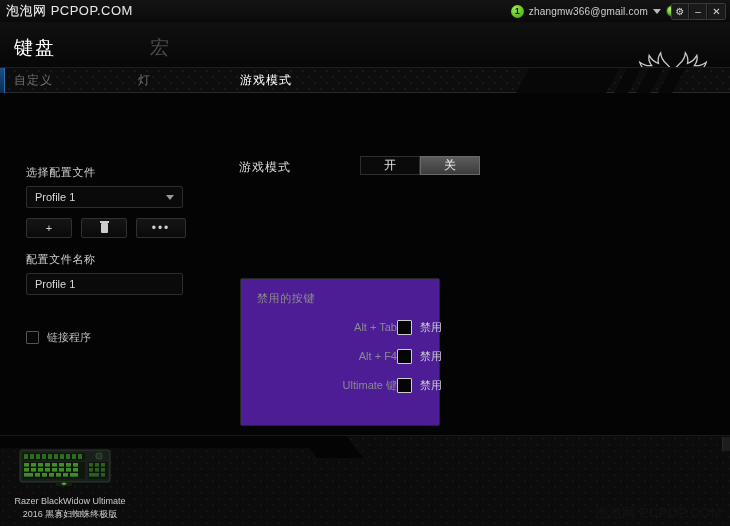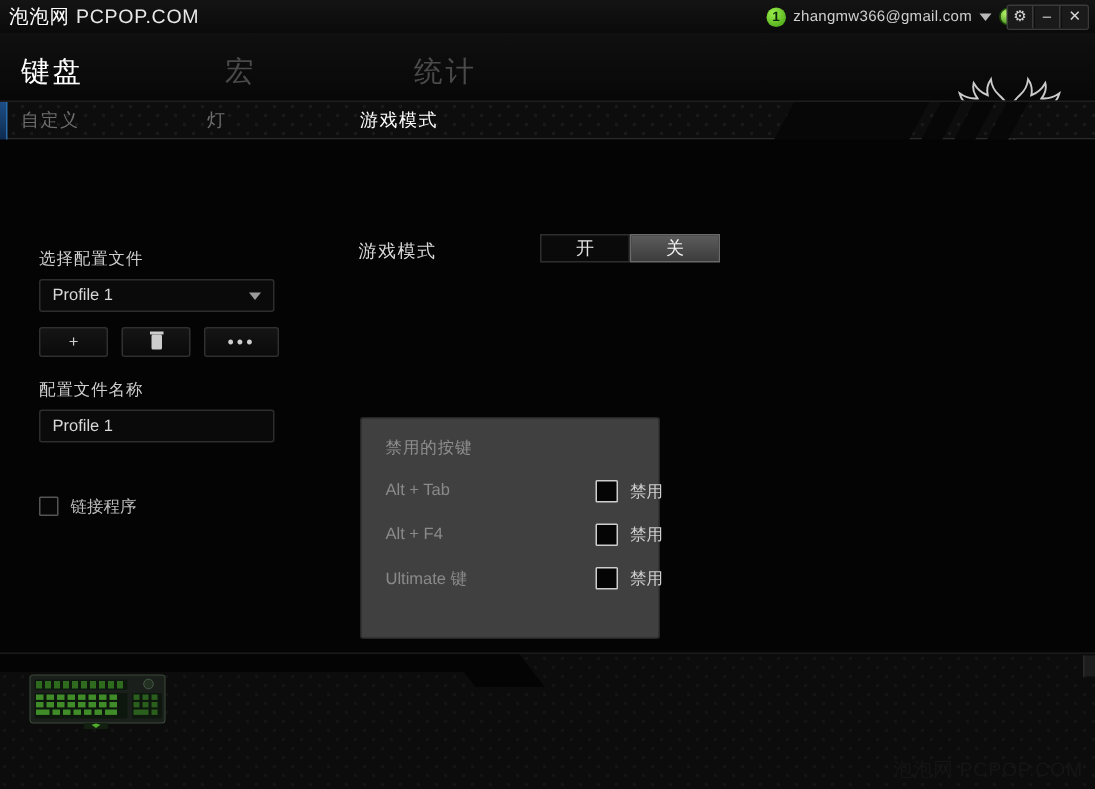--- a/index.html
+++ b/index.html
@@ -180,31 +180,31 @@
     border: 1px solid #2e2e2e;
   }
   .tgl.off-state { background: #0a0a0a; color: #e4e4e4; }
   .tgl.on-state {
     background: linear-gradient(180deg,#5c5c5c,#3c3c3c);
     color: #f2f2f2; border-color: #6a6a6a;
   }
   #disabled-panel {
     position: absolute; left: 240px; top: 185px;
     width: 200px; height: 148px;
-    background: #404040; border: 1px solid #262626; border-radius: 2px;
+    background: #4c1d95; border: 1px solid #262626; border-radius: 2px;
   }
   #dp-title {
     position: absolute; left: 16px; top: 12px;
     font-size: 11px; color: #8e8e8e; letter-spacing: .6px;
   }
   .dp-row {
     position: absolute; left: 16px; width: 212px; height: 20px;
     display: flex; align-items: center;
   }
-  .dp-row .key-name { font-size: 11px; color: #8a8a8a; width: 140px; }
+  .dp-row .key-name { font-size: 11px; color: #8a8a8a; width: 140px; text-align: right; }
   .dp-row .cb2 {
     width: 15px; height: 15px; background: #050505;
     border: 1px solid #cdcdcd; border-radius: 1px;
   }
   .dp-row .cb-txt { font-size: 11px; color: #cfcfcf; margin-left: 8px; }
 
   
   #footer {
     position: absolute; left: 0; top: 435px; width: 730px; height: 91px;
     background-color: #0c0c0c;
@@ -260,21 +260,20 @@
       <div class="win-btn">⚙</div>
       <div class="win-btn">–</div>
       <div class="win-btn">✕</div>
     </div>
   </div>
 
   <div id="tabstrip">
     <div class="tabs">
       <div class="main-tab active">键盘</div>
       <div class="main-tab t2">宏</div>
-      <div class="main-tab t3">统计</div>
     </div>
     <svg id="razer-logo" viewBox="0 0 100 68">
       <g fill="none" stroke="#dcdcdc" stroke-width="1.5">
         <path d="M50 64 C47 55 44 50 40 46 C34 40 26 37 18 36 C14 35.6 11 34 9 31 C12 31.5 16 31 19 29.5
                  C15 27 12 23 11 19 C15 22 20 23.5 25 23 C22 19 21 15 22 11 C24.5 15.5 28.5 19 33 20.5
                  C32 16 33 11.5 35.5 8 C36 13 38.5 17.5 42 20.5 C44.5 22.6 47 25.5 48.5 29"></path>
         <path d="M50 64 C53 55 56 50 60 46 C66 40 74 37 82 36 C86 35.6 89 34 91 31 C88 31.5 84 31 81 29.5
                  C85 27 88 23 89 19 C85 22 80 23.5 75 23 C78 19 79 15 78 11 C75.5 15.5 71.5 19 67 20.5
                  C68 16 67 11.5 64.5 8 C64 13 61.5 17.5 58 20.5 C55.5 22.6 53 25.5 51.5 29"></path>
         <ellipse cx="50" cy="35" rx="6" ry="4.5"></ellipse>
@@ -416,20 +415,24 @@
           <rect x="77" y="24" width="4" height="3.6"></rect>
         <rect x="83" y="24" width="4" height="3.6"></rect>
         <rect x="71" y="29" width="10" height="3.6"></rect>
           <rect x="83" y="29" width="4" height="3.6"></rect>
       </g>
       <circle cx="81" cy="12" r="3.2" fill="#223022" stroke="#4a5f4a" stroke-width="0.6"></circle>
       <rect x="38" y="38" width="16" height="4" rx="1" fill="#12210f"></rect>
       <path d="M43 39.2 L46 38.4 L49 39.2 L46 41.4 Z" fill="#4fae2e"></path>
     </svg>
 
+    <div id="device-name">
+      <div>Razer BlackWidow Ultimate</div>
+      <div>2016 黑寡妇蜘蛛终极版</div>
+    </div>
 
     <div id="watermark-bottom">
       <span>泡泡网</span>
       <span>PCPOP.COM</span>
     </div>
   </div>
 
   <div id="right-edge-tab"></div>
 </div>
 

